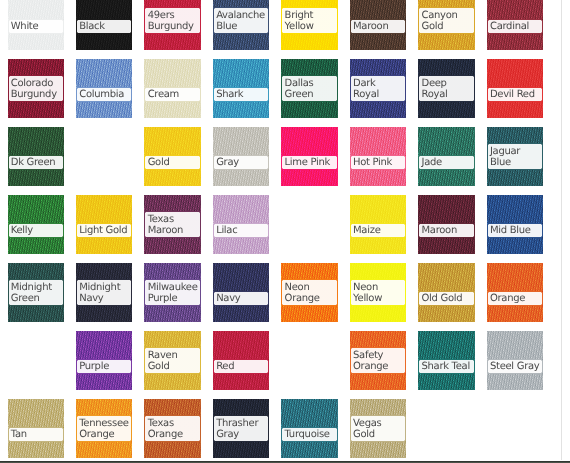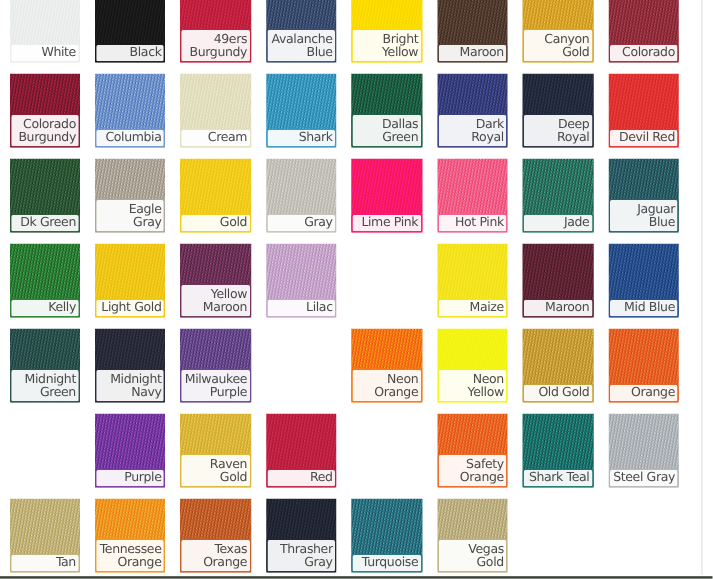--- a/index.html
+++ b/index.html
@@ -1,25 +1,25 @@
 <!DOCTYPE html>
 <html><head>
 <meta charset="utf-8">
 <style>
 *{box-sizing:border-box;margin:0;padding:0}
 html,body{width:570px;height:463px;overflow:hidden;background:#fff}
 body{font-family:"DejaVu Sans",sans-serif;-webkit-font-smoothing:antialiased;text-rendering:geometricPrecision}
 #grid{position:absolute;left:0;top:0;width:570px;height:463px}
 .sw{position:absolute;width:56.5px;height:58.7px;background:var(--c);overflow:hidden}
 .tex{position:absolute;left:0;top:0;width:100%;height:100%;mix-blend-mode:overlay;opacity:1}
-.lbl{position:absolute;left:0;right:0;bottom:0;
+.lbl{position:absolute;left:0;right:0;bottom:16px;
  border:1.8px solid var(--c);border-radius:2.5px;
  background-color:var(--c);
  background-image:linear-gradient(rgba(255,255,255,.93),rgba(255,255,255,.93));
- text-decoration:none;display:block;text-align:right;padding:1.9px 2.25px 0.1px}
+ text-decoration:none;display:block;text-align:left;padding:1.9px 2.25px 0.1px}
 .lbl b{font-weight:normal;font-size:10px;letter-spacing:-0.3px;line-height:11.2px;color:#4A4A4A;display:block;white-space:normal}
 #rightrule{position:absolute;left:561px;top:0;width:1px;height:460px;background:#E2E2E2}
 #bottombar{position:absolute;left:0;top:460.5px;width:570px;height:2.5px;background:linear-gradient(180deg,#2E332E 0%,#353B35 45%,#5E6459 100%)}
 #defs{position:absolute;width:0;height:0}
 </style>
 </head>
 <body>
 
 <svg id="defs">
     <defs>
@@ -89,21 +89,21 @@
       </svg>
       <u class="lbl">
         <b>Canyon Gold</b>
       </u>
     </div>
 <div class="sw" style="left:486.72px;top:-9.00px;--c:#96303F">
       <svg class="tex">
         <rect width="100%" height="100%" fill="url(#knit)"></rect>
       </svg>
       <u class="lbl">
-        <b>Colorado</b>
+        <b>Cardinal</b>
       </u>
     </div>
 <div class="sw" style="left:7.50px;top:59.00px;--c:#8C1C36">
       <svg class="tex">
         <rect width="100%" height="100%" fill="url(#knit)"></rect>
       </svg>
       <u class="lbl">
         <b>Colorado Burgundy</b>
       </u>
     </div>
@@ -164,28 +164,20 @@
       </u>
     </div>
 <div class="sw" style="left:7.50px;top:127.00px;--c:#2E5A38">
       <svg class="tex">
         <rect width="100%" height="100%" fill="url(#knit)"></rect>
       </svg>
       <u class="lbl">
         <b>Dk Green</b>
       </u>
     </div>
-<div class="sw" style="left:75.96px;top:127.00px;--c:#B0A89C">
-      <svg class="tex">
-        <rect width="100%" height="100%" fill="url(#knit)"></rect>
-      </svg>
-      <u class="lbl">
-        <b>Eagle Gray</b>
-      </u>
-    </div>
 <div class="sw" style="left:144.42px;top:127.00px;--c:#F2CE1C">
       <svg class="tex">
         <rect width="100%" height="100%" fill="url(#knit)"></rect>
       </svg>
       <u class="lbl">
         <b>Gold</b>
       </u>
     </div>
 <div class="sw" style="left:212.88px;top:127.00px;--c:#C6C4BC">
       <svg class="tex">
@@ -241,21 +233,21 @@
       </svg>
       <u class="lbl">
         <b>Light Gold</b>
       </u>
     </div>
 <div class="sw" style="left:144.42px;top:195.00px;--c:#71335A">
       <svg class="tex">
         <rect width="100%" height="100%" fill="url(#knit)"></rect>
       </svg>
       <u class="lbl">
-        <b>Yellow Maroon</b>
+        <b>Texas Maroon</b>
       </u>
     </div>
 <div class="sw" style="left:212.88px;top:195.00px;--c:#C8A8CC">
       <svg class="tex">
         <rect width="100%" height="100%" fill="url(#knit)"></rect>
       </svg>
       <u class="lbl">
         <b>Lilac</b>
       </u>
     </div>
@@ -298,20 +290,28 @@
       <u class="lbl">
         <b>Midnight Navy</b>
       </u>
     </div>
 <div class="sw" style="left:144.42px;top:263.00px;--c:#6A4A8E">
       <svg class="tex">
         <rect width="100%" height="100%" fill="url(#knit)"></rect>
       </svg>
       <u class="lbl">
         <b>Milwaukee Purple</b>
+      </u>
+    </div>
+<div class="sw" style="left:212.88px;top:263.00px;--c:#343760">
+      <svg class="tex">
+        <rect width="100%" height="100%" fill="url(#knit)"></rect>
+      </svg>
+      <u class="lbl">
+        <b>Navy</b>
       </u>
     </div>
 <div class="sw" style="left:281.34px;top:263.00px;--c:#F57A14">
       <svg class="tex">
         <rect width="100%" height="100%" fill="url(#knit)"></rect>
       </svg>
       <u class="lbl">
         <b>Neon Orange</b>
       </u>
     </div>

